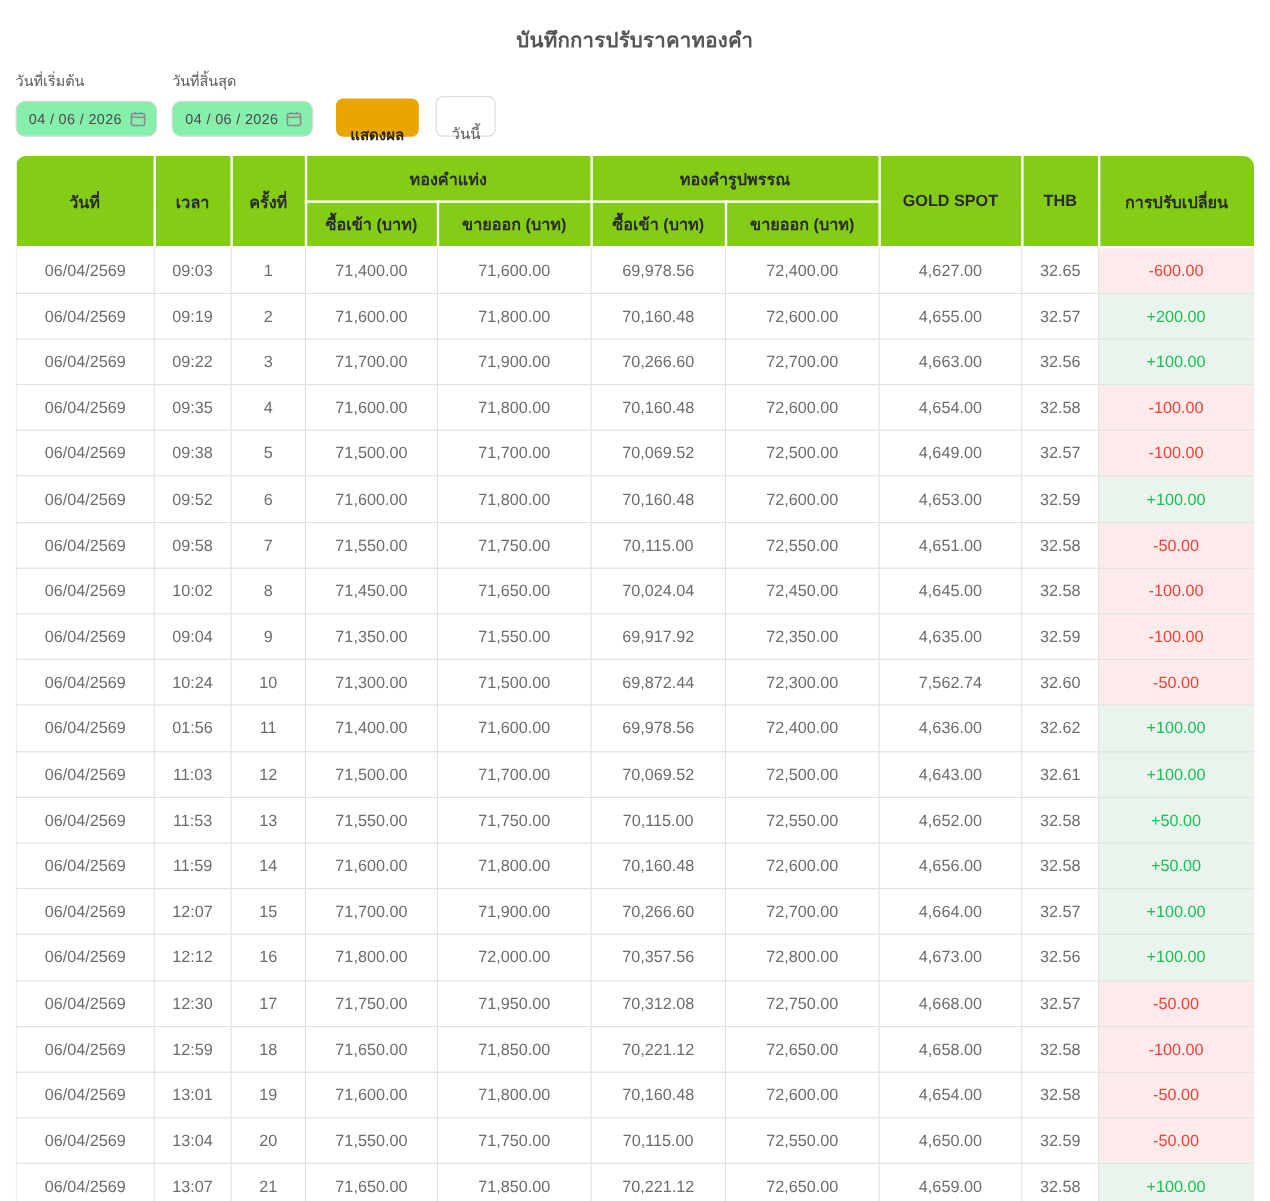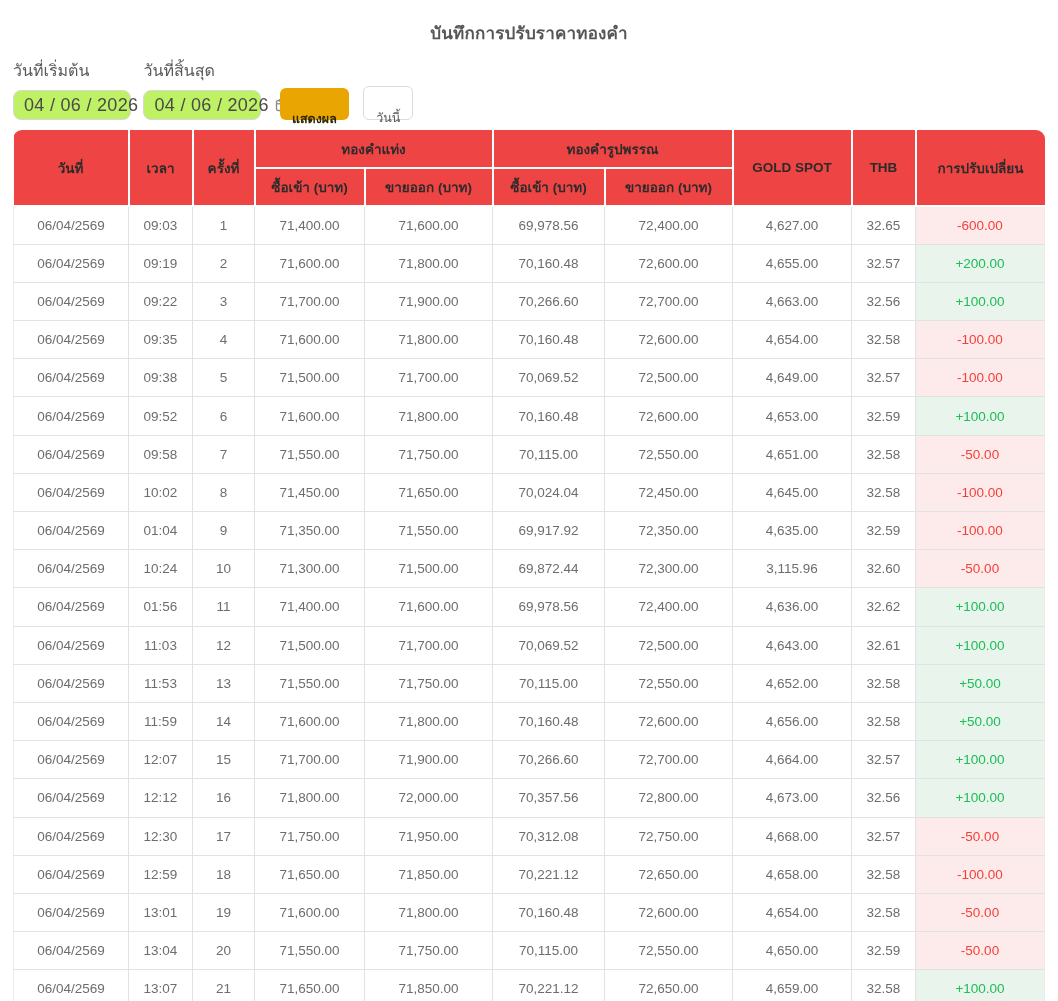--- a/index.html
+++ b/index.html
@@ -24,34 +24,34 @@
     margin: 12px 13px 0 13px;
     height: 60px;
   }
   .field {
     display: inline-block;
     vertical-align: bottom;
     margin-right: 8px;
   }
   .field-label {
     display: block;
-    font-size: 16px;
+    font-size: 12px;
     color: #5a5a5a;
     margin-bottom: 7px;
   }
   .date-input {
     width: 118px; height: 30px;
     border: 1px solid #d7d7d7;
     border-radius: 8px;
-    background: #bef264;
+    background: #86efac;
     display: flex;
     align-items: center;
     justify-content: space-between;
     padding: 0 9px 0 10px;
-    font-size: 18px;
+    font-size: 12px;
     color: #4a4a4a;
     cursor: pointer;
   }
   .date-input .val { white-space: nowrap; letter-spacing: 0.3px; }
   .cal-icon { display: inline-flex; margin-left: 6px; }
   .btn {
     display: inline-block;
     vertical-align: bottom;
     height: 30px;
     border-radius: 6px;
@@ -77,21 +77,21 @@
     margin: 12px 13px 0 13px;
     border-radius: 9px 9px 0 0;
     overflow: hidden;
   }
   table {
     width: 1031px;
     border-collapse: collapse;
     table-layout: fixed;
   }
   thead th {
-    background: #ef4444;
+    background: #84cc16;
     color: #2b2b2b;
     font-weight: 700;
     font-size: 13.5px;
     border: 2px solid #fff;
     height: 38px;
     text-align: center;
     padding: 0 4px;
   }
   thead tr:first-child th { border-top: none; }
   thead th:first-child { border-left: none; margin-left: 28px; }
@@ -275,39 +275,39 @@
           <td>71,450.00</td>
           <td>71,650.00</td>
           <td>70,024.04</td>
           <td>72,450.00</td>
           <td>4,645.00</td>
           <td>32.58</td>
           <td class="chg down">-100.00</td>
         </tr>
         <tr>
           <td>06/04/2569</td>
-          <td>01:04</td>
+          <td>09:04</td>
           <td>9</td>
           <td>71,350.00</td>
           <td>71,550.00</td>
           <td>69,917.92</td>
           <td>72,350.00</td>
           <td>4,635.00</td>
           <td>32.59</td>
           <td class="chg down">-100.00</td>
         </tr>
         <tr>
           <td>06/04/2569</td>
           <td>10:24</td>
           <td>10</td>
           <td>71,300.00</td>
           <td>71,500.00</td>
           <td>69,872.44</td>
           <td>72,300.00</td>
-          <td>3,115.96</td>
+          <td>7,562.74</td>
           <td>32.60</td>
           <td class="chg down">-50.00</td>
         </tr>
         <tr>
           <td>06/04/2569</td>
           <td>01:56</td>
           <td>11</td>
           <td>71,400.00</td>
           <td>71,600.00</td>
           <td>69,978.56</td>

